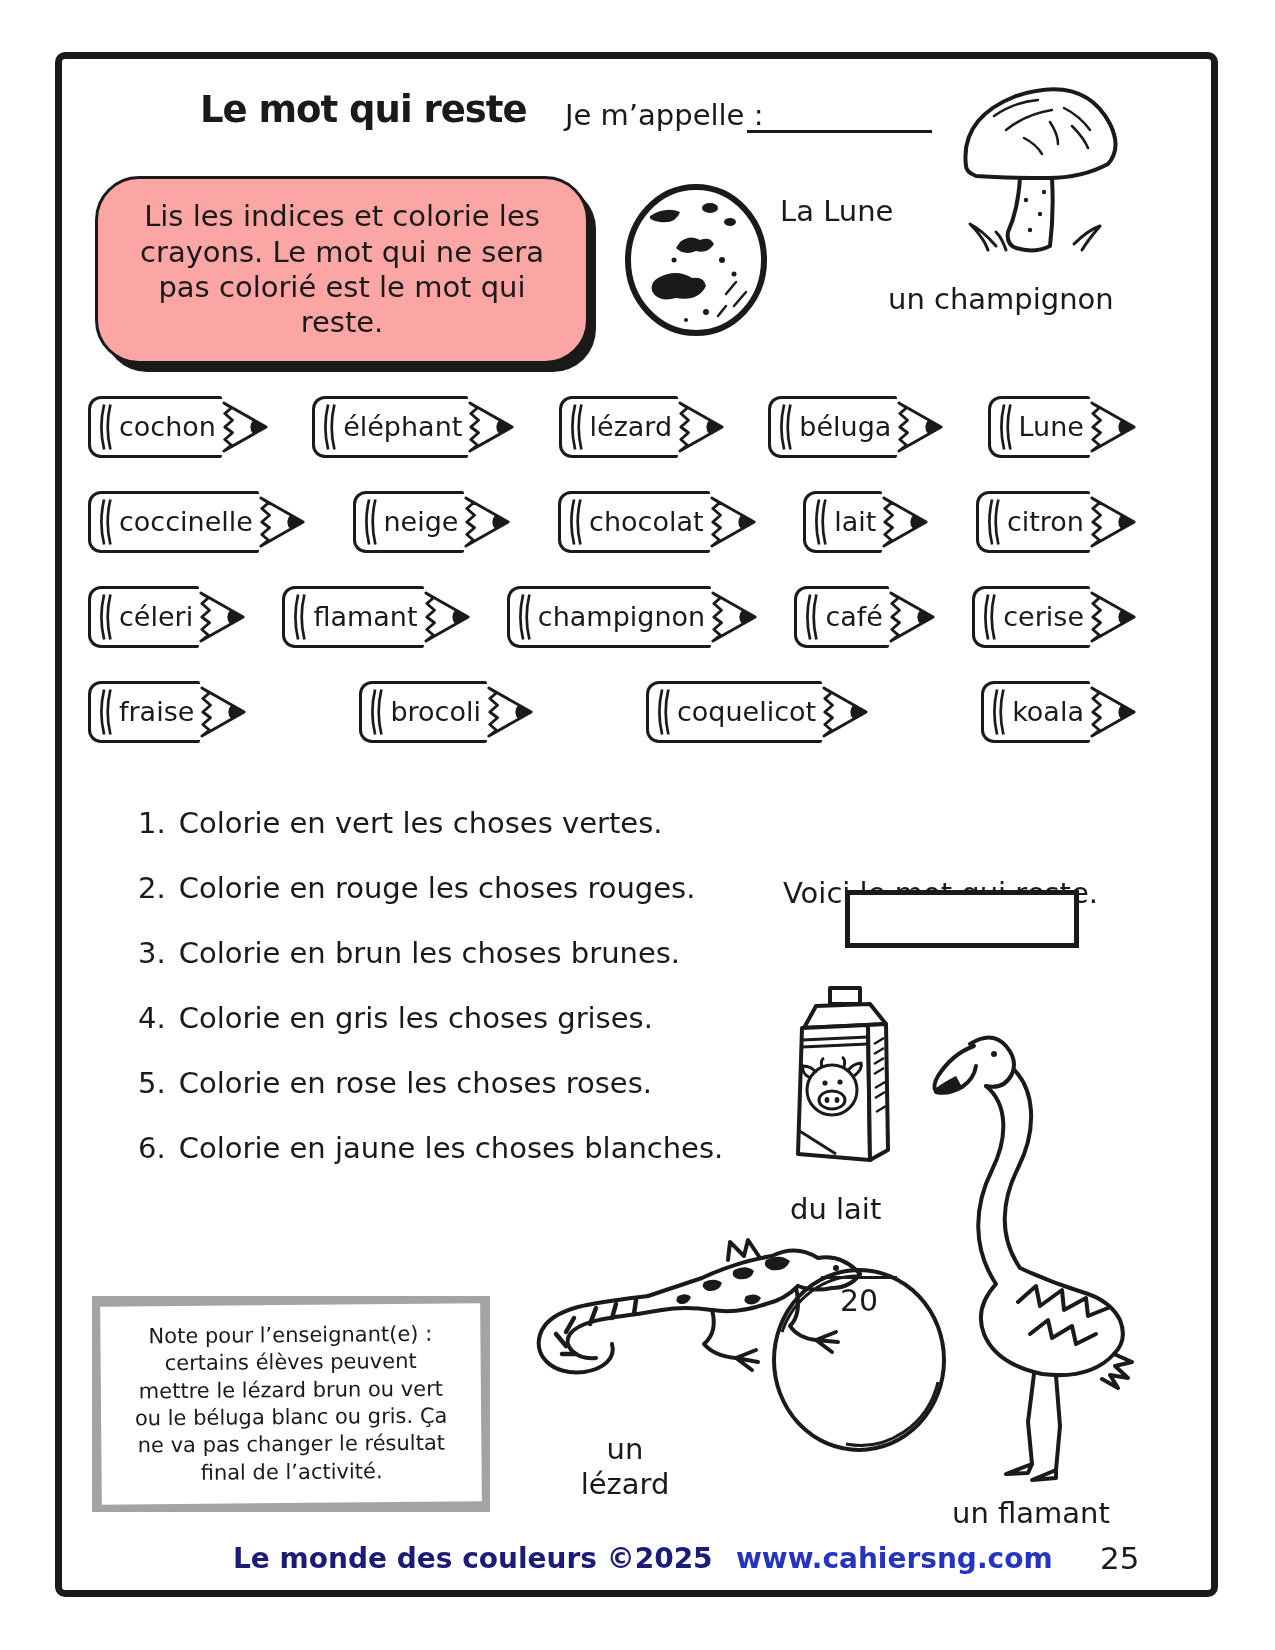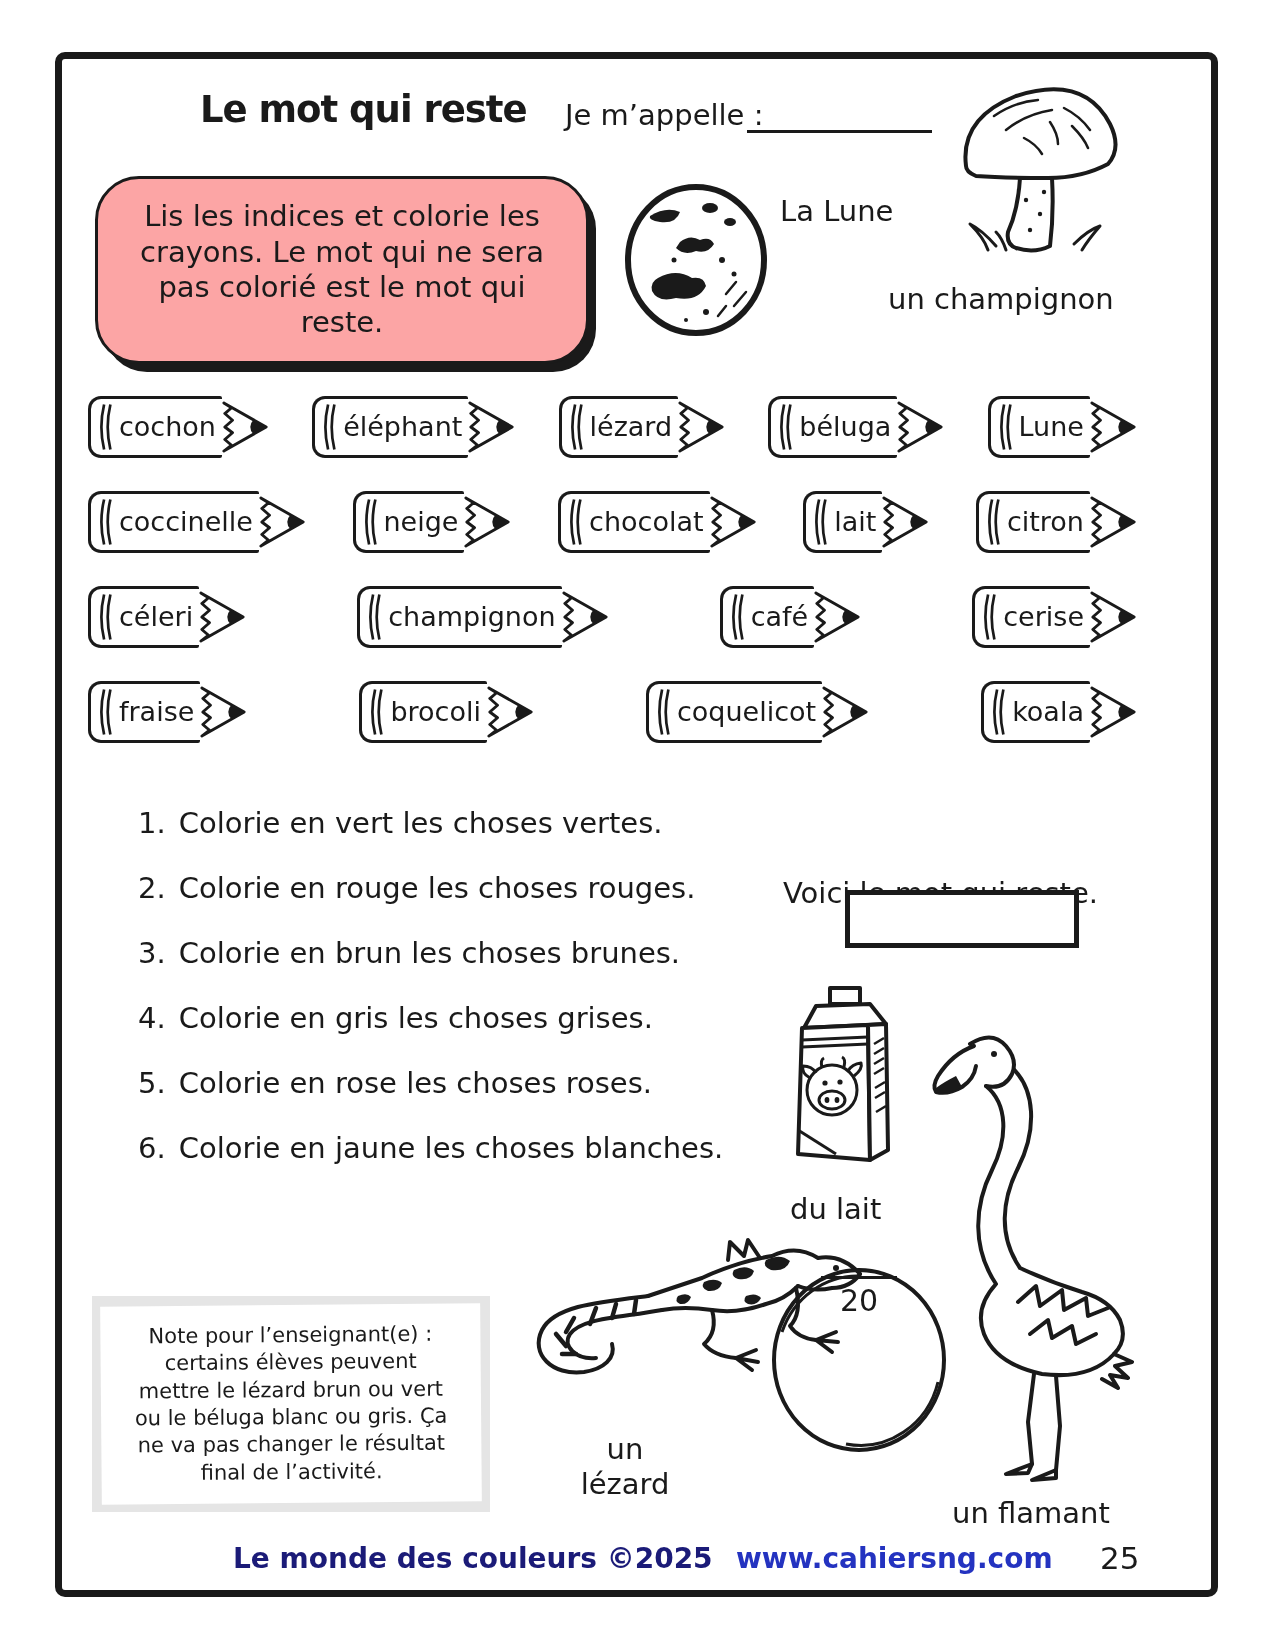--- a/index.html
+++ b/index.html
@@ -55,21 +55,21 @@
   .label-lezard { left:560px; top:1432px; width:130px; text-align:center; font-size:29px; line-height:1.2; }
 
   .score-wrap { left:764px; top:1262px; width:190px; height:196px; }
   .score-overlay {
     position:absolute; inset:0; display:flex; flex-direction:column;
     align-items:center; 
   }
   .score-line { width:76px; border-top:3.5px solid #1a1a1a; margin-top:14px; }
   .score-num { font-size:30px; margin-top:4px; }
 
-  .note { left:92px; top:1296px; width:398px; height:216px; background:#e5e5e5; padding:9px; box-sizing:border-box; }
+  .note { left:92px; top:1296px; width:398px; height:216px; background:#a3a3a3; padding:9px; box-sizing:border-box; }
   .note-inner {
     background:#fff; width:100%; height:100%; box-sizing:border-box;
     transform:rotate(-0.5deg);
     display:flex; flex-direction:column; align-items:center; justify-content:center;
     font-size:21px; line-height:1.3; text-align:center;
   }
   .footer-brand { left:185px; top:1542px; font-size:28px; font-weight:bold; color:var(--brand-navy,#1b1b78);margin-left:48px; }
   .footer-site  { left:736px; top:1542px; font-size:28px; font-weight:bold; color:var(--link-blue,#2433c0); }
   .footer-page  { left:1100px; top:1540px; font-size:31px; }
 </style>
@@ -284,20 +284,33 @@
       <path d="M4,4 L48,29 L4,54 L12,48 L5,42 L13,35 L5,29 L13,22 L5,15 L12,9 Z" fill="#fff" stroke="none"></path>
       <circle cx="41" cy="29" r="9.5" fill="#1a1a1a" clip-path="url(#coneclip)"></circle>
       <path d="M4,4 L48,29 L4,54 L12,48 L5,42 L13,35 L5,29 L13,22 L5,15 L12,9 Z" fill="none" stroke="#1a1a1a" stroke-width="3" stroke-linejoin="round"></path>
     </svg>
   </div>
         <div class="pencil">
     <div class="pbody">
       <svg class="pferrule" width="18" height="52" viewBox="0 0 20 52">
         <path d="M9,1 Q3,26 9,51 M16,1 Q10,26 16,51" fill="none" stroke="#1a1a1a" stroke-width="3"></path>
       </svg>
+      <span class="pword">flamant</span>
+    </div>
+    <svg class="ptip" width="50" height="58" viewBox="0 0 52 58">
+      <path d="M4,4 L48,29 L4,54 L12,48 L5,42 L13,35 L5,29 L13,22 L5,15 L12,9 Z" fill="#fff" stroke="none"></path>
+      <circle cx="41" cy="29" r="9.5" fill="#1a1a1a" clip-path="url(#coneclip)"></circle>
+      <path d="M4,4 L48,29 L4,54 L12,48 L5,42 L13,35 L5,29 L13,22 L5,15 L12,9 Z" fill="none" stroke="#1a1a1a" stroke-width="3" stroke-linejoin="round"></path>
+    </svg>
+  </div>
+        <div class="pencil">
+    <div class="pbody">
+      <svg class="pferrule" width="18" height="52" viewBox="0 0 20 52">
+        <path d="M9,1 Q3,26 9,51 M16,1 Q10,26 16,51" fill="none" stroke="#1a1a1a" stroke-width="3"></path>
+      </svg>
       <span class="pword">champignon</span>
     </div>
     <svg class="ptip" width="50" height="58" viewBox="0 0 52 58">
       <path d="M4,4 L48,29 L4,54 L12,48 L5,42 L13,35 L5,29 L13,22 L5,15 L12,9 Z" fill="#fff" stroke="none"></path>
       <circle cx="41" cy="29" r="9.5" fill="#1a1a1a" clip-path="url(#coneclip)"></circle>
       <path d="M4,4 L48,29 L4,54 L12,48 L5,42 L13,35 L5,29 L13,22 L5,15 L12,9 Z" fill="none" stroke="#1a1a1a" stroke-width="3" stroke-linejoin="round"></path>
     </svg>
   </div>
         <div class="pencil">
     <div class="pbody">

